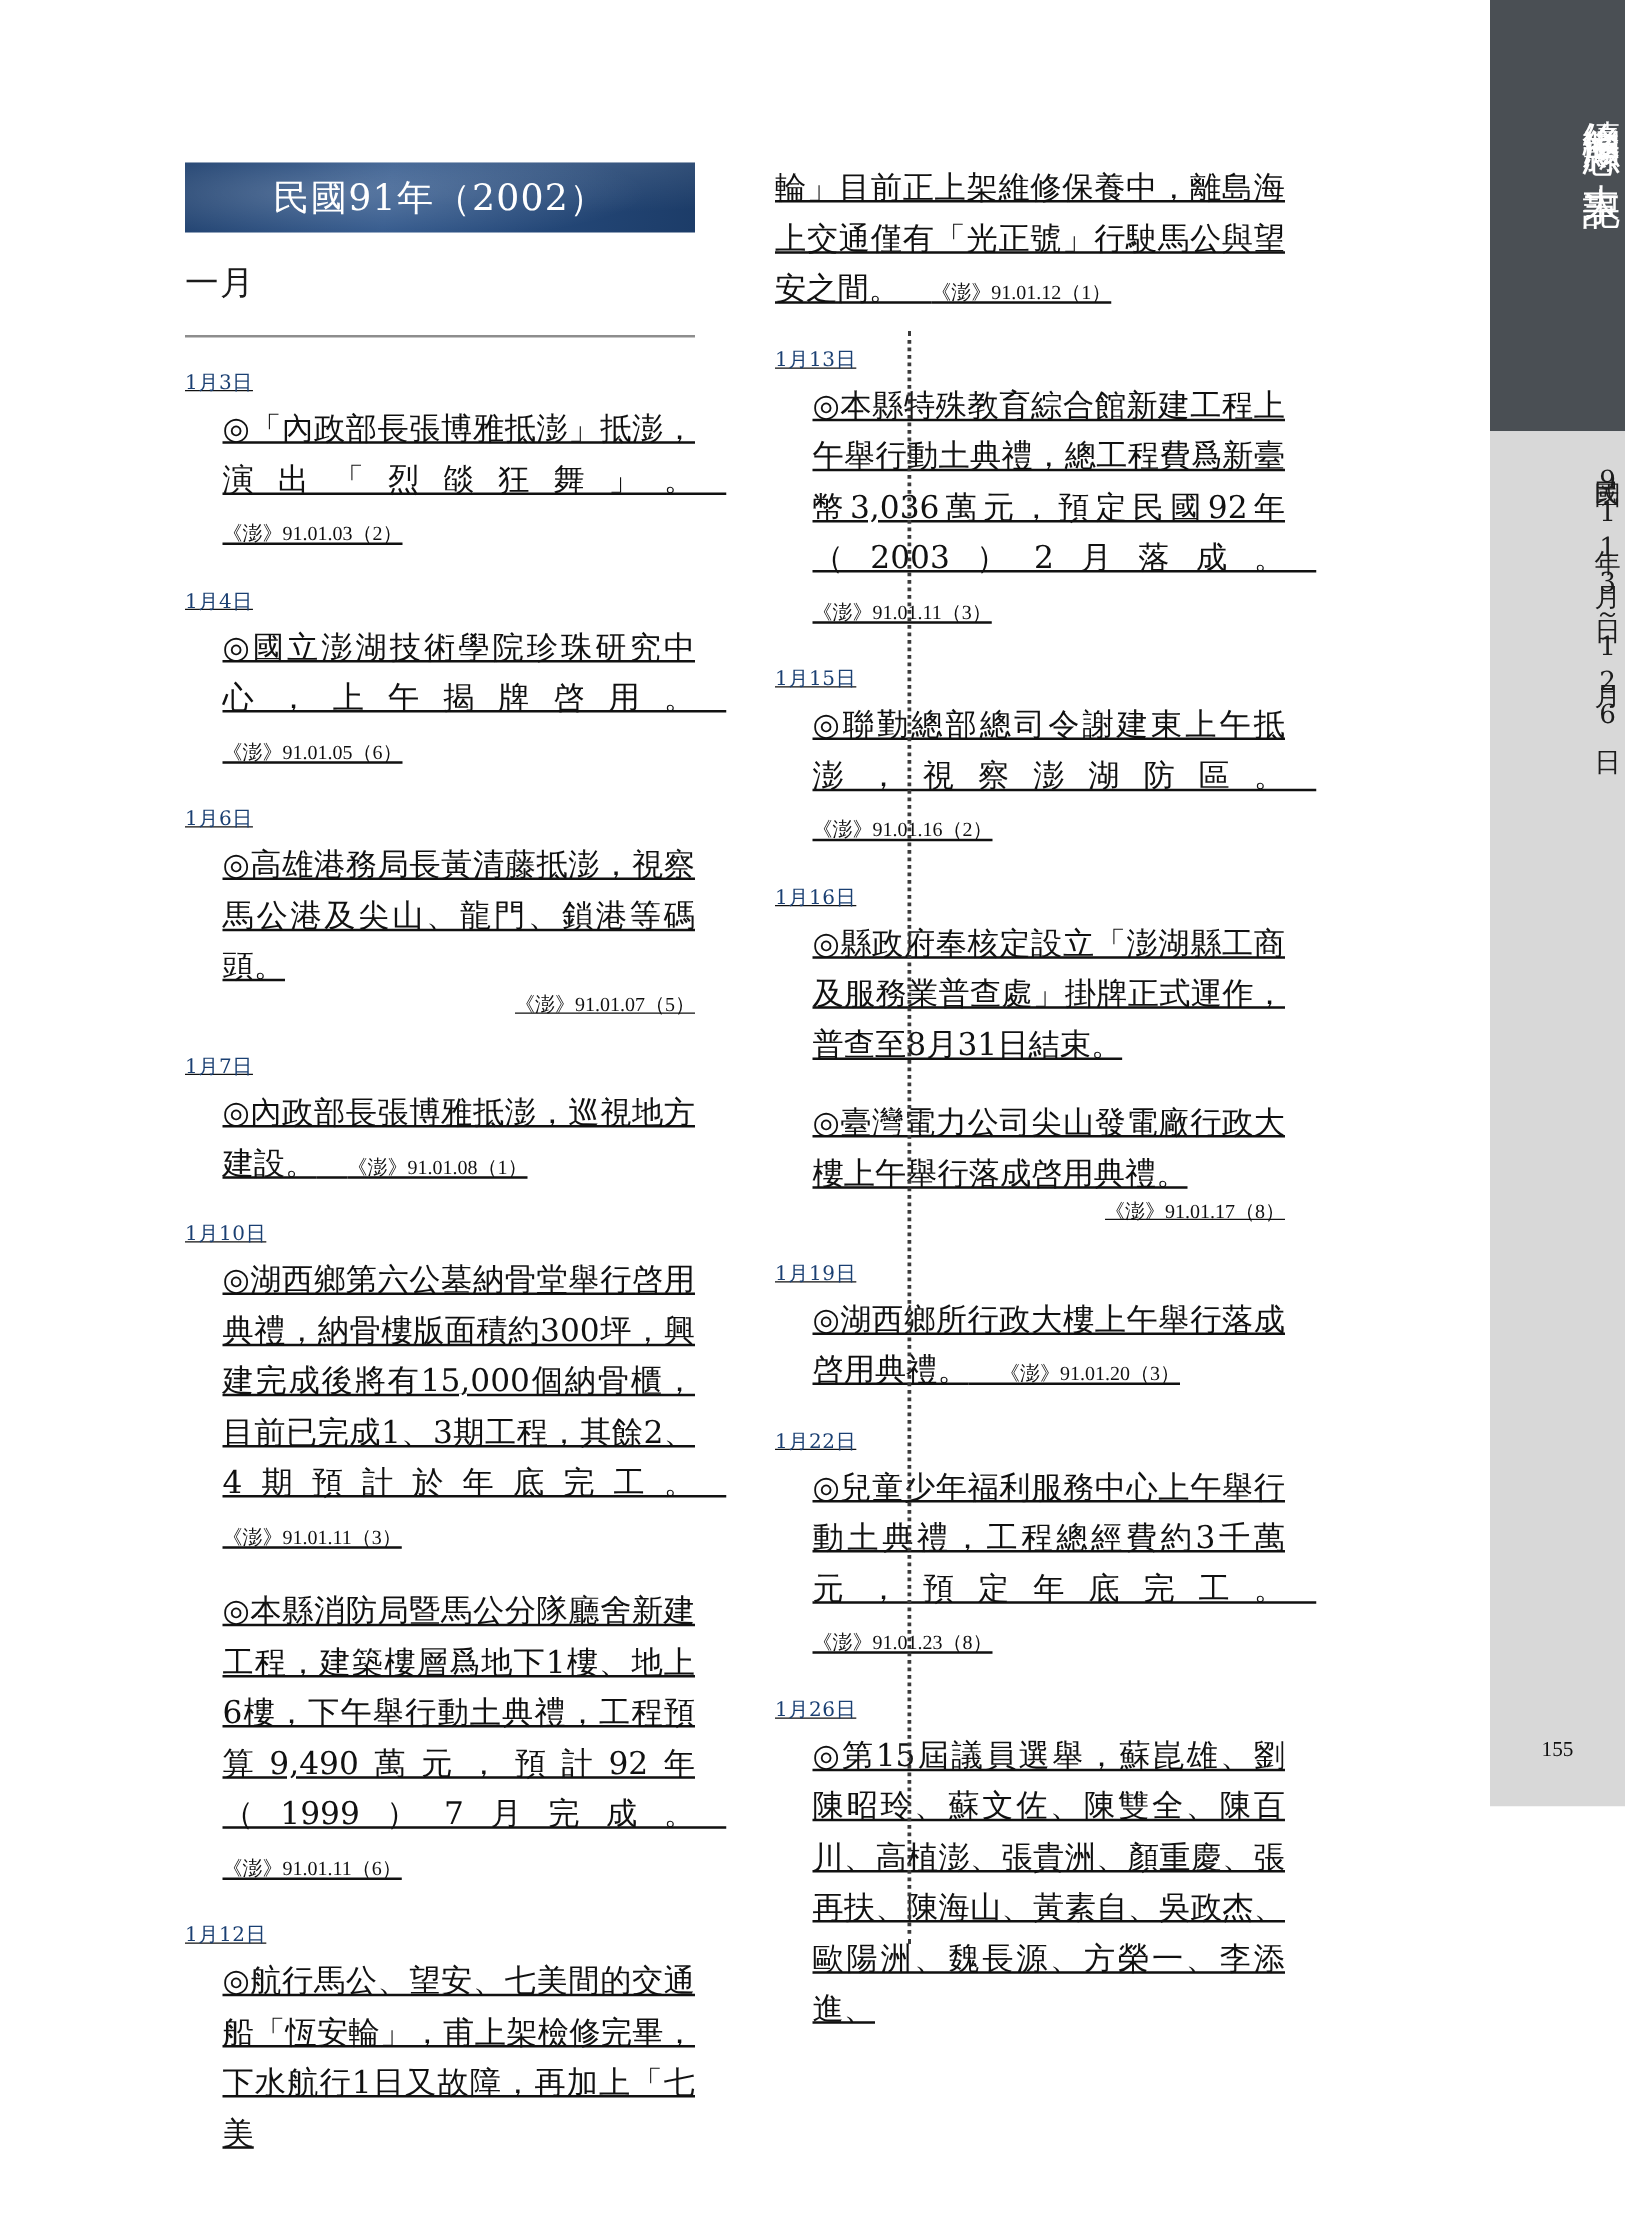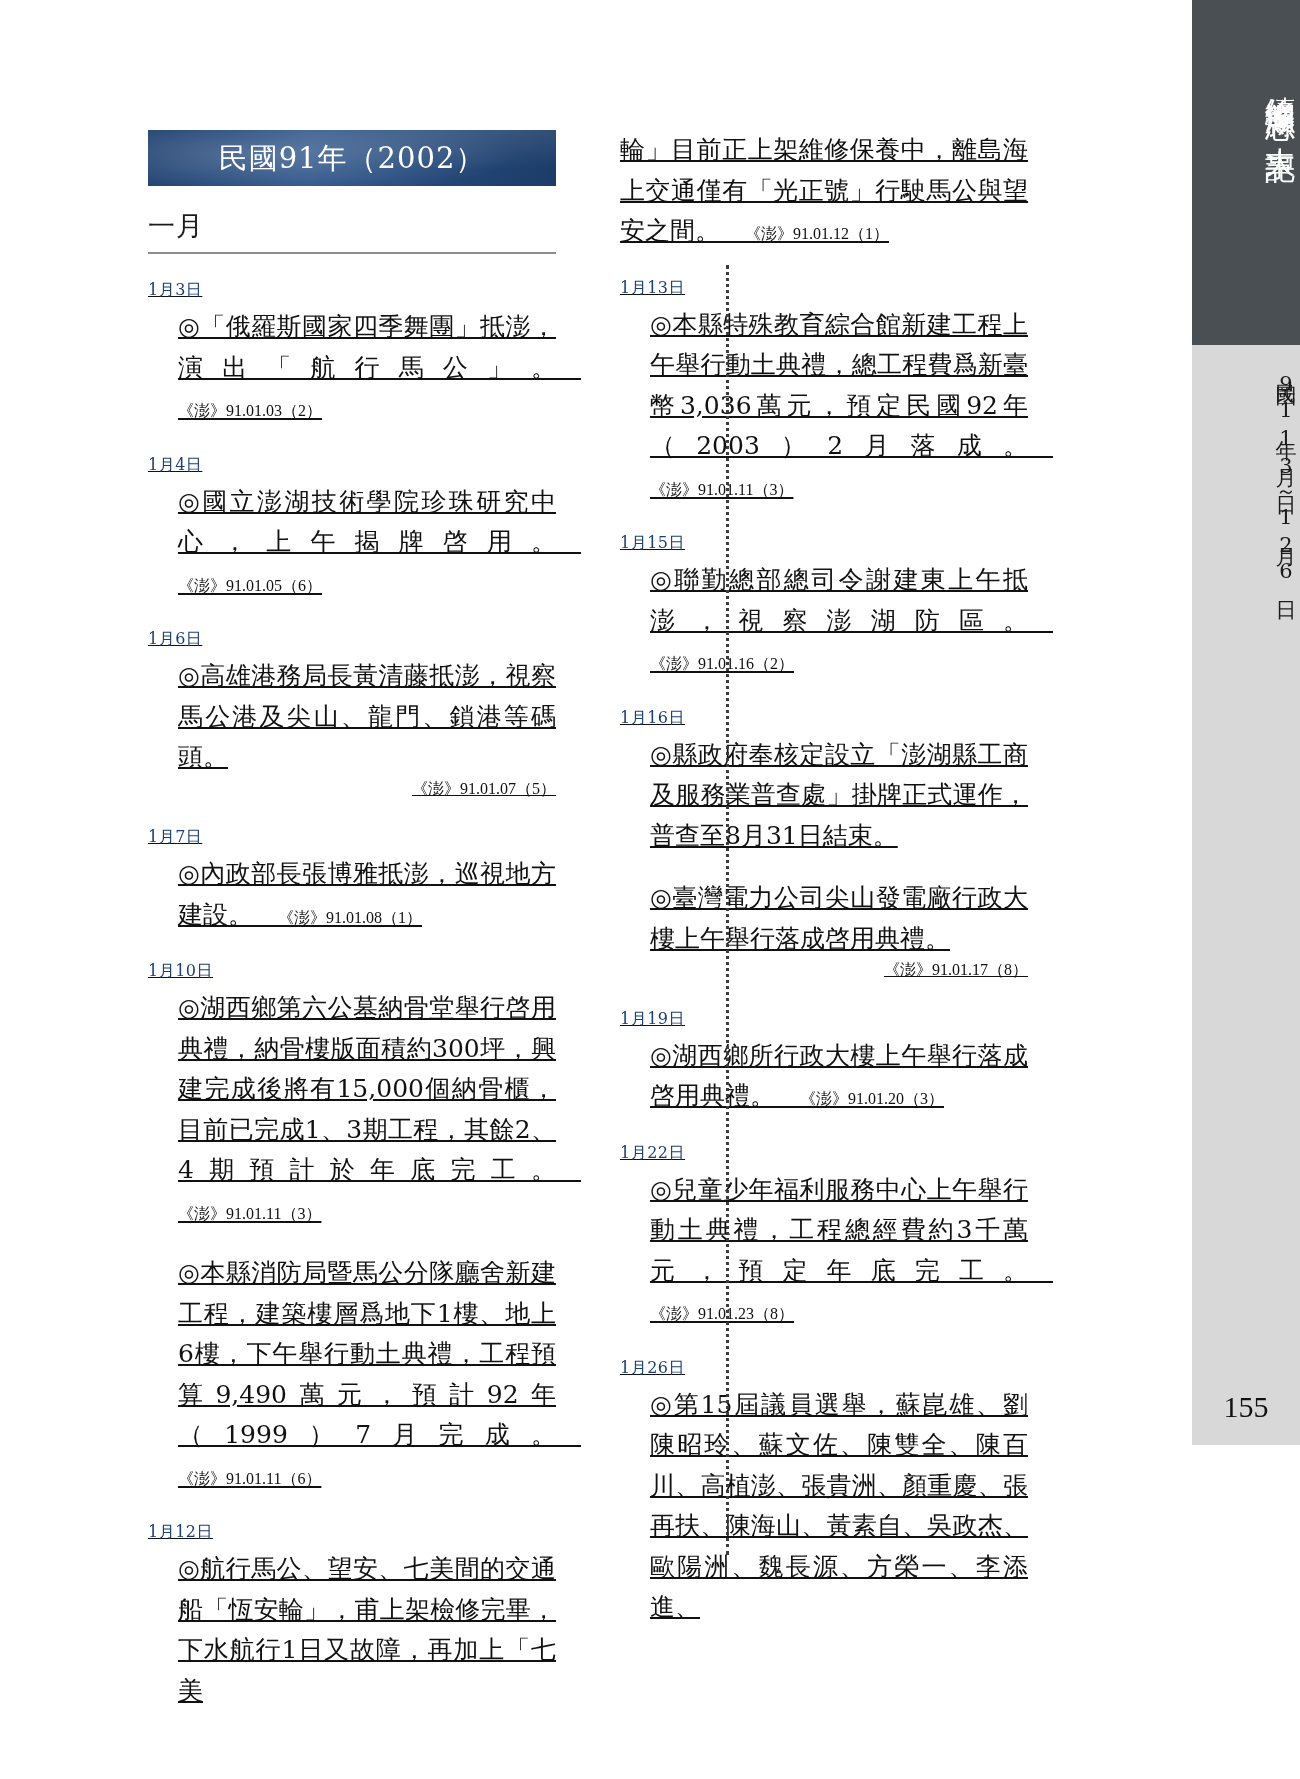--- a/index.html
+++ b/index.html
@@ -70,21 +70,21 @@
     height: 600px;
     display: flex;
     justify-content: flex-start;
   }
   .page-number {
     position: absolute;
     top: 1390px;
     left: 0;
     width: 108px;
     text-align: center;
-    font-size: 30px;
+    font-size: 17px;
     color: #111;
     font-family: "Liberation Serif", serif;
   }
 
   
   .page {
     position: absolute;
     left: 0;
     top: 0;
     width: 1024px;
@@ -139,21 +139,21 @@
     color: #fff;
     font-size: 29px;
     text-align: center;
     line-height: 56px;
     letter-spacing: 1px;
   }
 
   .month-heading {
     font-size: 27px;
     color: #1b1b1b;
-    padding-bottom: 8px;
+    padding-bottom: 24px;
     border-bottom: 2px solid #8d8d8d;
     margin-bottom: 26px;
     letter-spacing: 1px;
   }
 
   .date-heading {
     font-size: 16px;
     color: #1a3f72;
     margin: 0 0 6px 0;
     letter-spacing: 0.5px;
@@ -191,21 +191,21 @@
     <div class="col col-left">
 
       <div class="year-banner">
         <div class="year-banner-text">民國91年（2002）</div>
       </div>
 
       <div class="month-heading">一月</div>
 
       <div class="blocknote">
         <div class="date-heading">1月3日</div>
-        <p class="entry"><span>◎「俄羅斯國家四季舞團」抵澎，演出「航行馬公」。</span>　<span class="src">《澎》91.01.03（2）</span></p>
+        <p class="entry"><span>◎「內政部長張博雅抵澎」抵澎，演出「烈燄狂舞」。</span>　<span class="src">《澎》91.01.03（2）</span></p>
       </div>
 
       <div class="blocknote">
         <div class="date-heading">1月4日</div>
         <p class="entry"><span>◎國立澎湖技術學院珍珠研究中心，上午揭牌啓用。</span>　<span class="src">《澎》91.01.05（6）</span></p>
       </div>
 
       <div class="blocknote">
         <div class="date-heading">1月6日</div>
         <p class="entry"><span>◎高雄港務局長黃清藤抵澎，視察馬公港及尖山、龍門、鎖港等碼頭。</span><span class="src src-right">《澎》91.01.07（5）</span></p>

